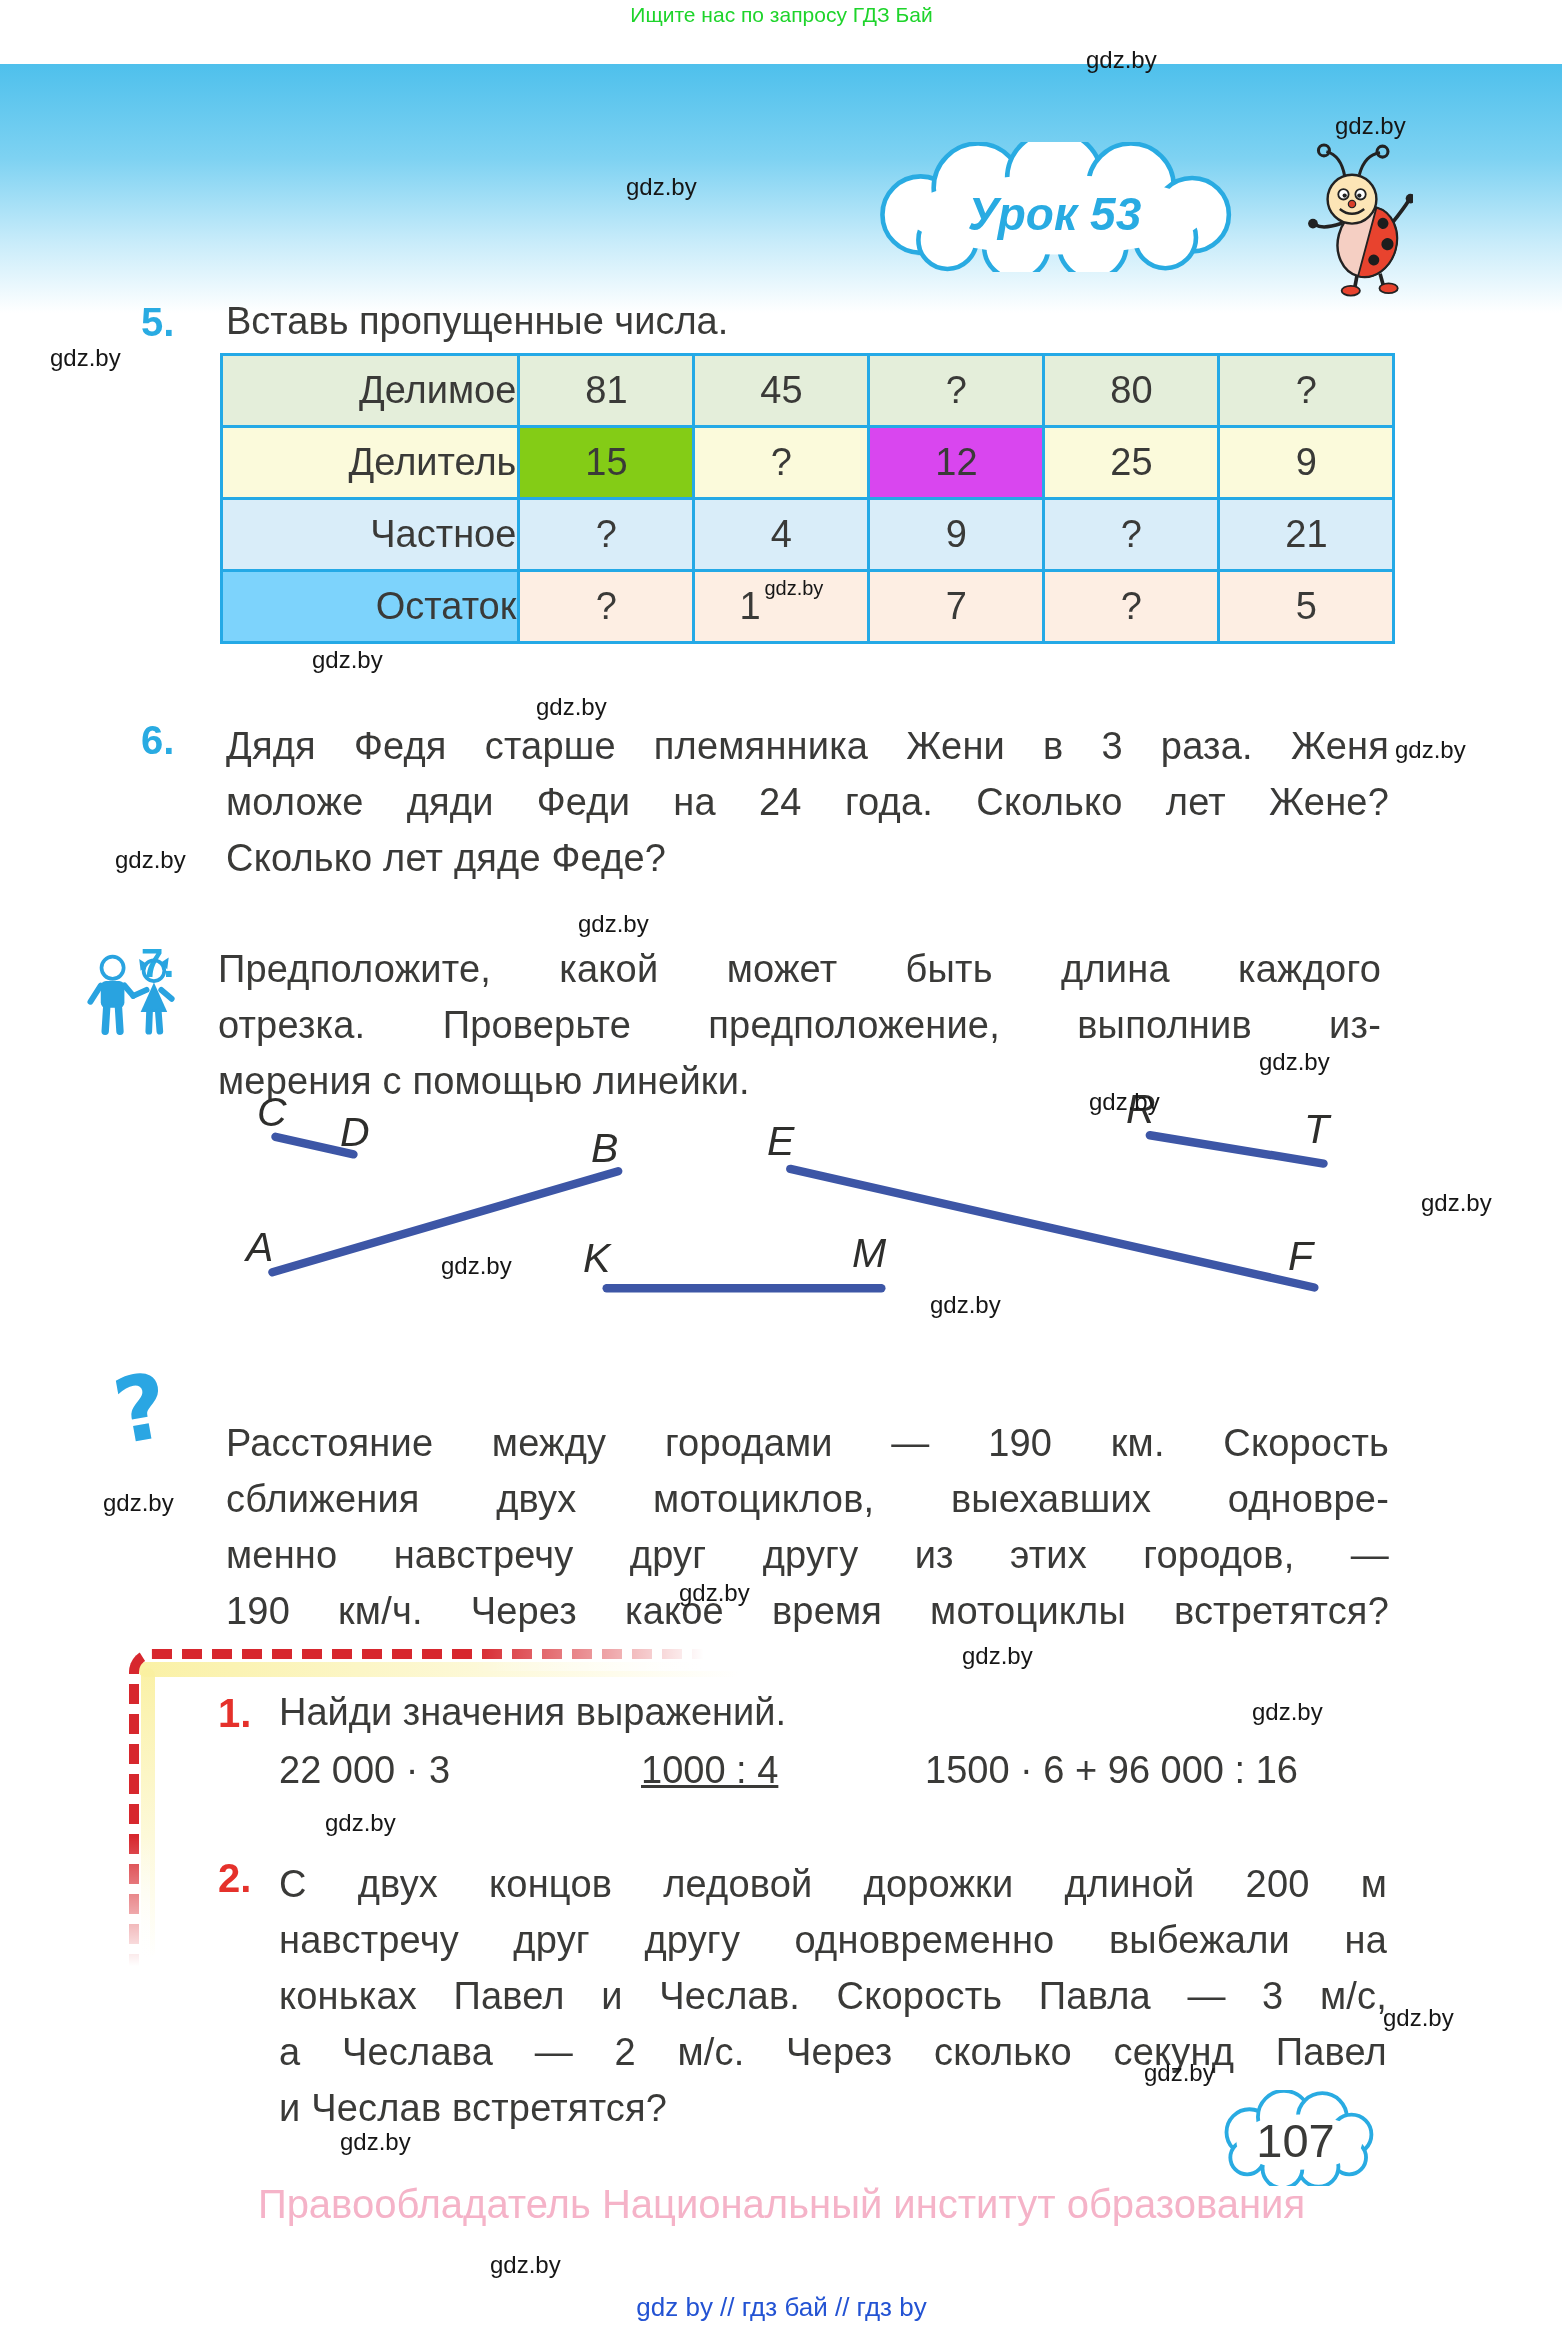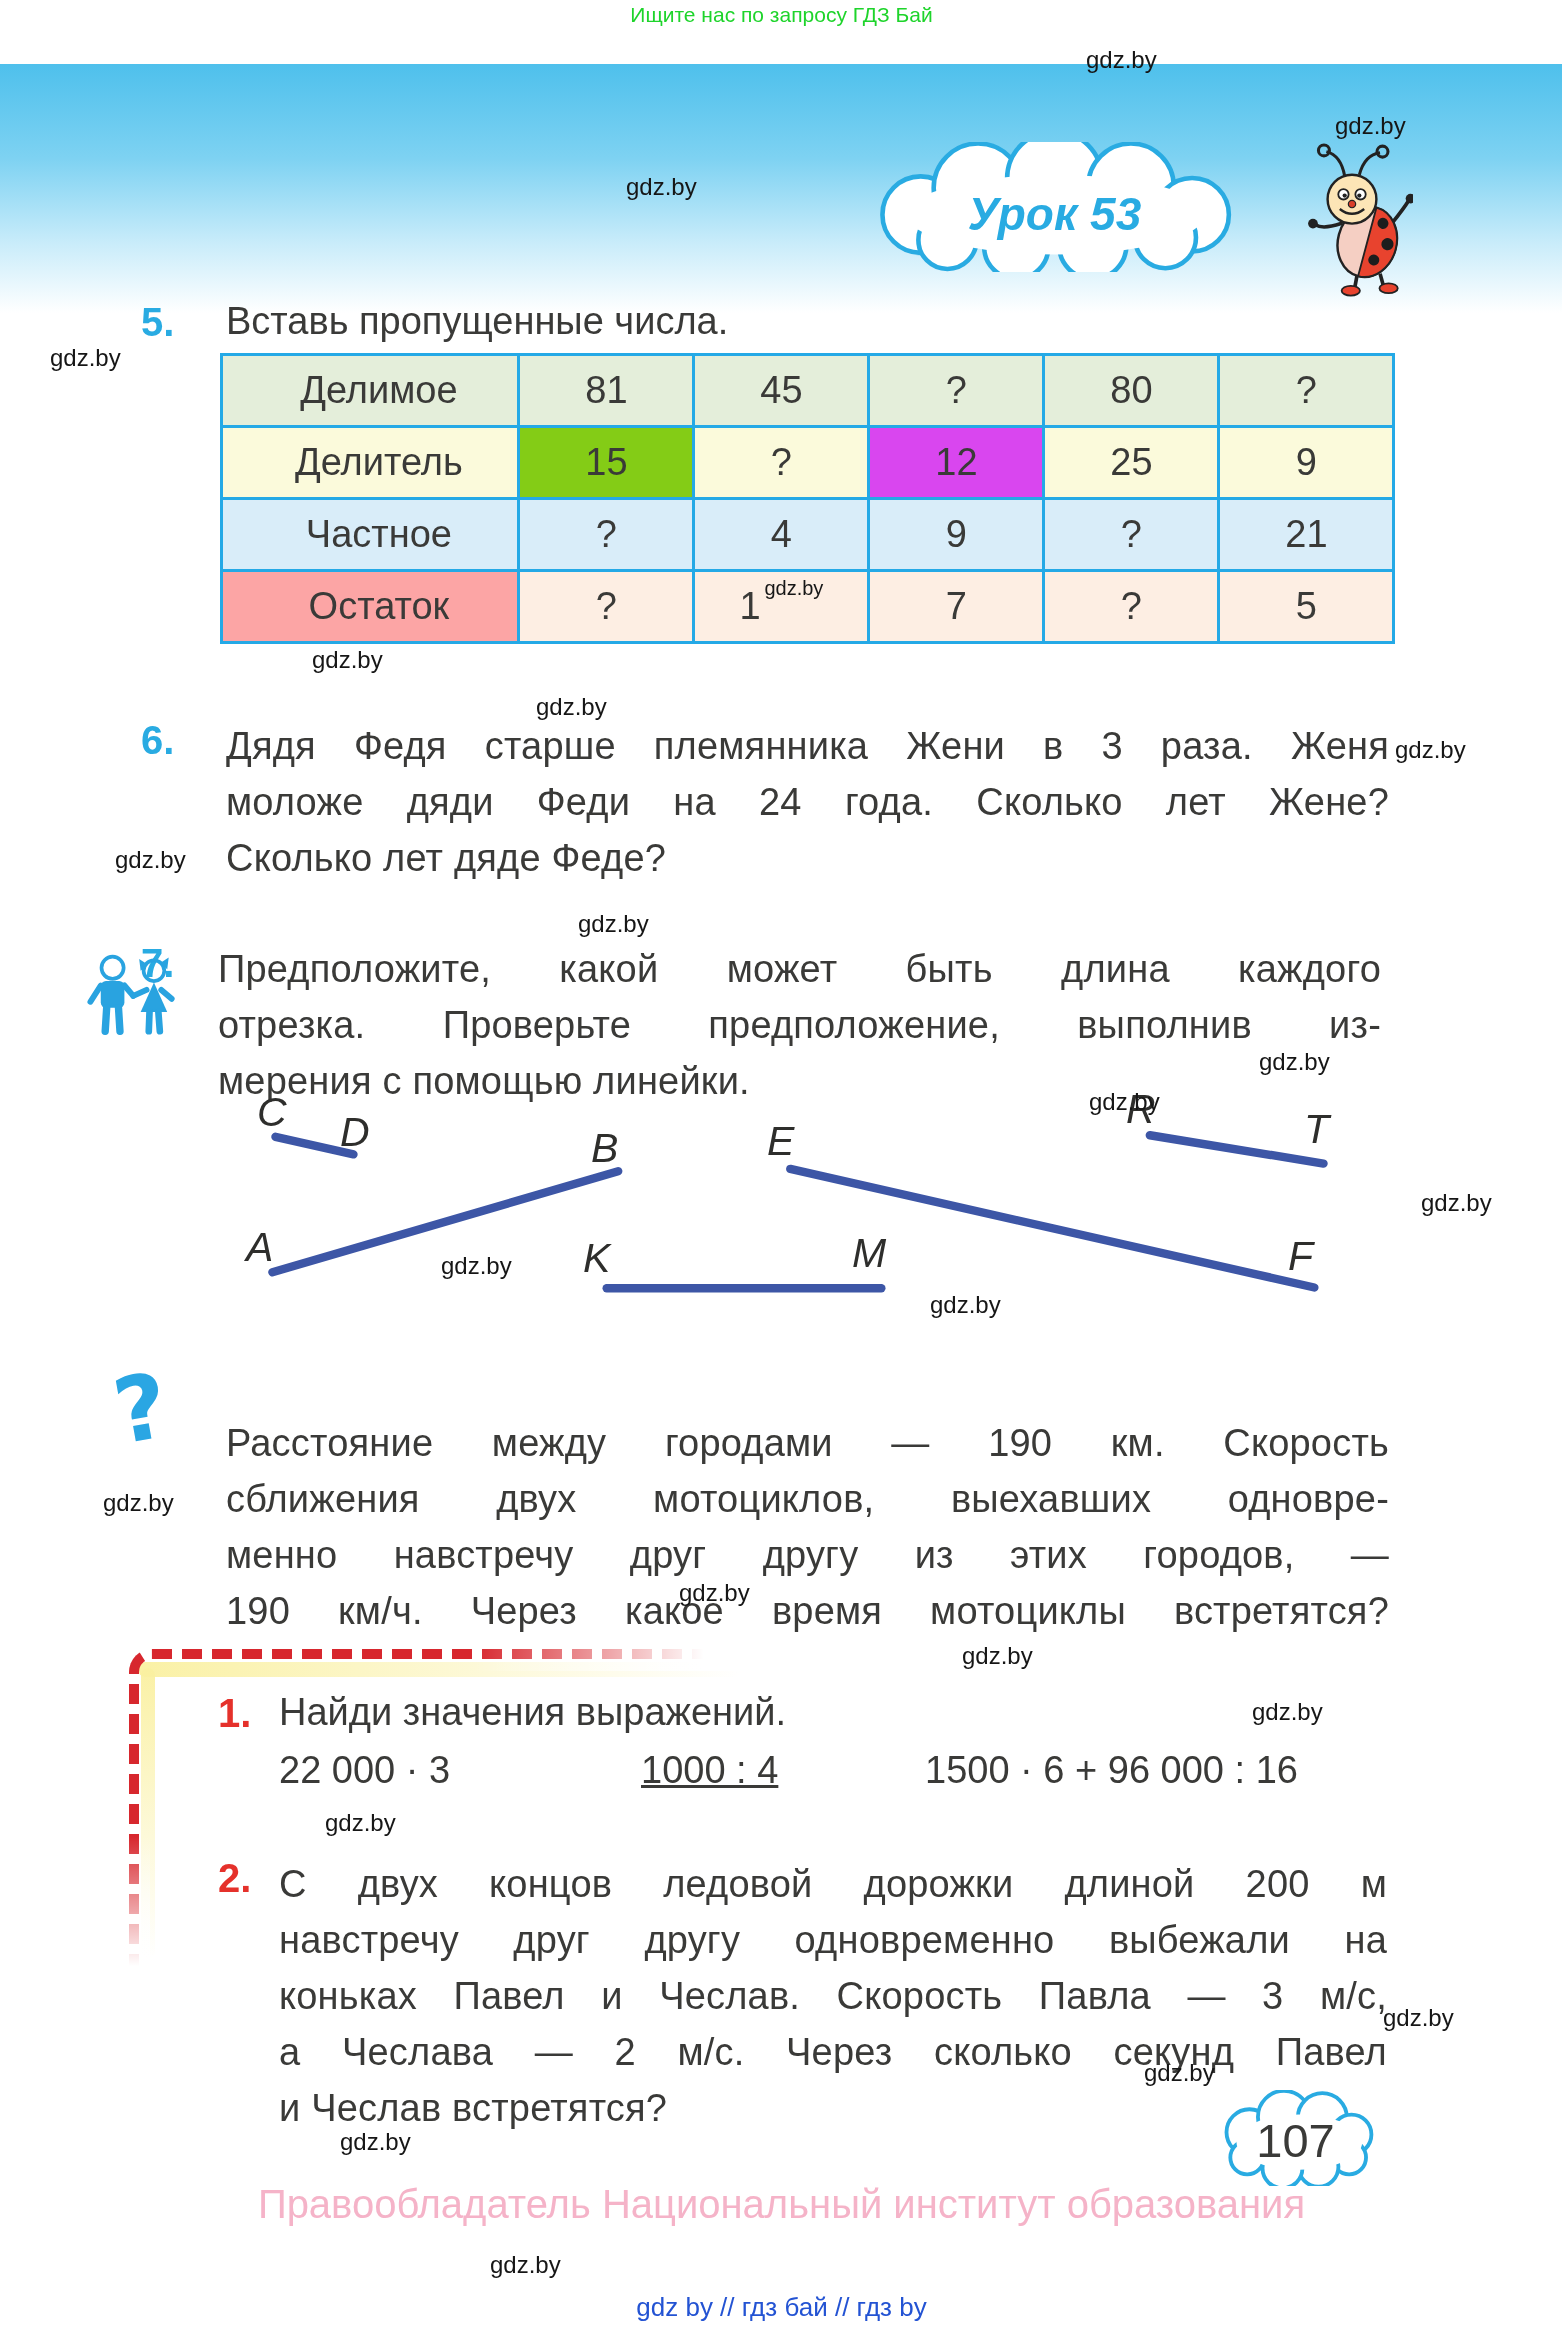--- a/index.html
+++ b/index.html
@@ -21,21 +21,21 @@
   .pnum{position:absolute;font-size:40px;font-weight:700;z-index:1;}
   .blue{color:#29abe2;} .red{color:#e5312b;}
   .ptitle{position:absolute;font-size:38px;color:#3a3a38;white-space:nowrap;z-index:1;}
   .para{position:absolute;font-size:38px;line-height:56px;color:#3a3a38;z-index:1;
         letter-spacing:0.2px;}
   .tline{white-space:nowrap;}
   .tline.just{white-space:normal;text-align:justify;text-align-last:justify;}
   
   #ptable{position:absolute;left:220px;top:353px;border-collapse:collapse;z-index:1;}
   #ptable td{border:3.8px solid #24a9e6;height:67px;font-size:38px;color:#3a3a38;}
-  #ptable td.tlabel{width:275px;padding-left:18.4px;text-align:center;}
+  #ptable td.tlabel{width:275px;padding-left:18.4px;text-align:right;}
   #ptable td.tval{width:170px;text-align:center;}
   sup.cellwm{font-size:20px;position:relative;top:-10.7px;margin-left:3.8px;color:#161616;}
   
   #segsvg{position:absolute;left:0;top:1071px;width:1563px;height:306px;z-index:1;}
   #segsvg line{stroke:#3d56a6;stroke-width:11;stroke-linecap:round;}
   .seg-label{position:absolute;font-size:41px;font-style:italic;color:#2e2e2c;z-index:1;
         font-family:"Liberation Sans",sans-serif;}
   
   .qicon{position:absolute;left:115px;top:1356px;font-size:90px;font-weight:700;
         color:#2aa6e3;transform:rotate(-10deg);z-index:1;font-family:"DejaVu Sans",sans-serif;}
@@ -135,21 +135,21 @@
         </tr>
         <tr>
           <td class="tlabel" style="background: rgb(217, 237, 249);">Частное</td>
           <td class="tval" style="background: rgb(217, 237, 249);">?</td>
           <td class="tval" style="background: rgb(217, 237, 249);">4</td>
           <td class="tval" style="background: rgb(217, 237, 249);">9</td>
           <td class="tval" style="background: rgb(217, 237, 249);">?</td>
           <td class="tval" style="background: rgb(217, 237, 249);">21</td>
         </tr>
         <tr>
-          <td class="tlabel" style="background: #fca5a5;">Остаток</td>
+          <td class="tlabel" style="background: #7dd3fc;">Остаток</td>
           <td class="tval" style="background: rgb(253, 238, 227);">?</td>
           <td class="tval" style="background: rgb(253, 238, 227);">1<sup class="cellwm">gdz.by</sup></td>
           <td class="tval" style="background: rgb(253, 238, 227);">7</td>
           <td class="tval" style="background: rgb(253, 238, 227);">?</td>
           <td class="tval" style="background: rgb(253, 238, 227);">5</td>
         </tr>
       </tbody>
     </table>
 
   <div class="pnum blue" style="left:141px;top:718px">6.</div>

